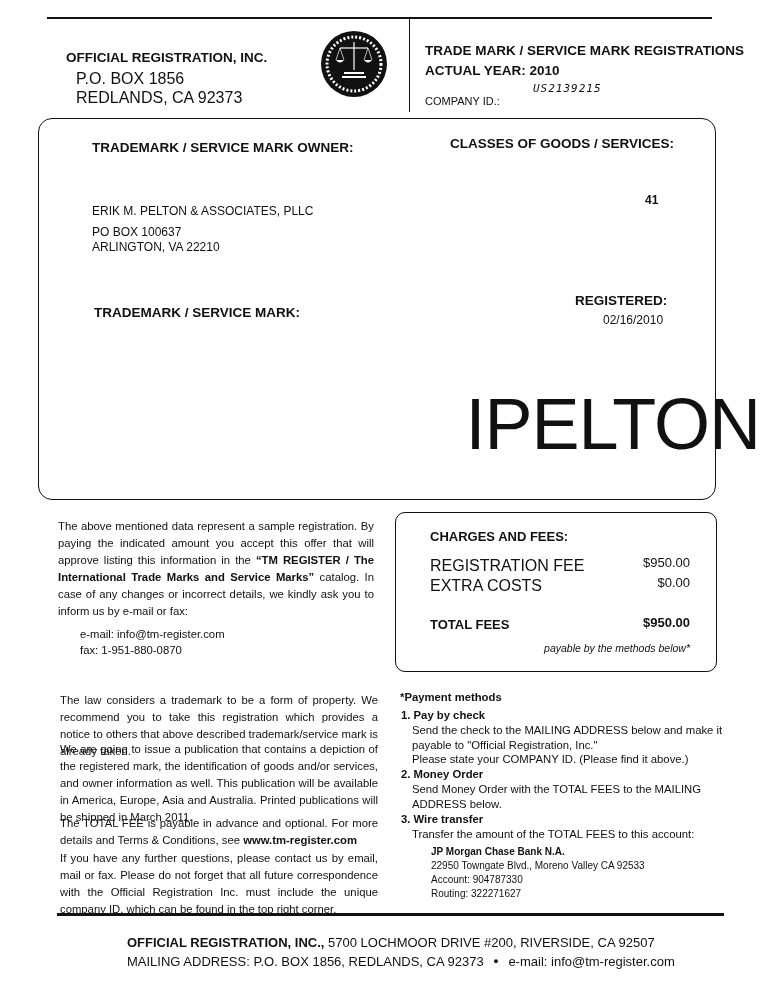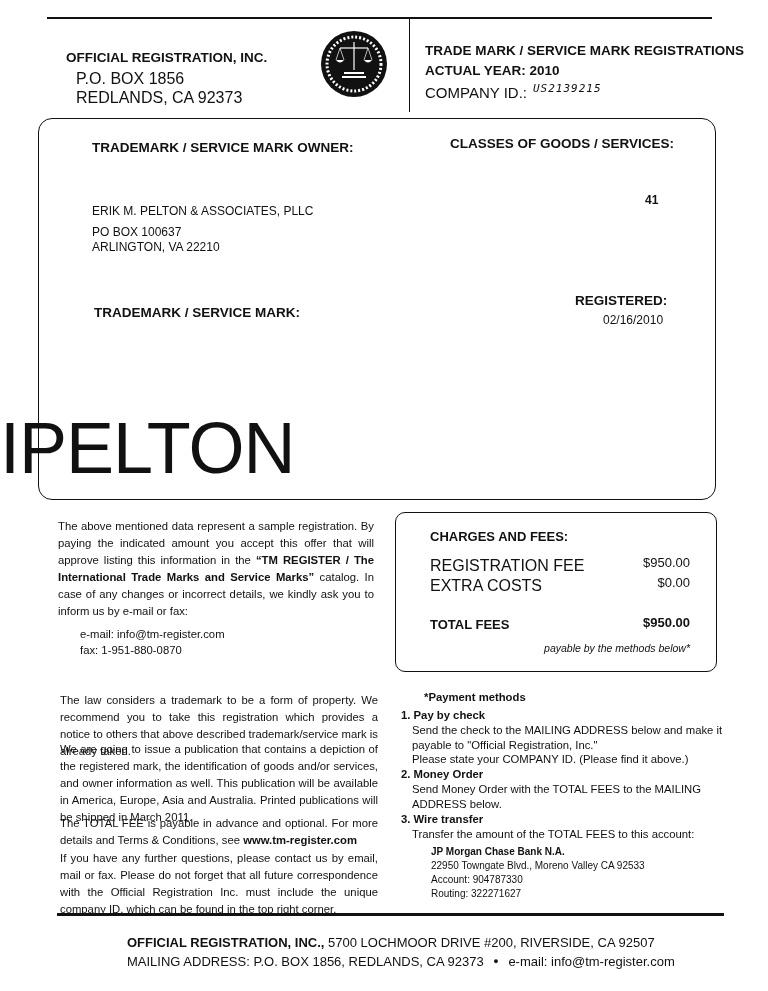--- a/index.html
+++ b/index.html
@@ -11,56 +11,56 @@
     .rule-top { left: 47px; top: 17px; width: 665px; height: 2px; background: #111; }
     .rule-bottom { left: 57px; top: 913px; width: 667px; height: 3px; background: #111; }
     .vline { left: 409px; top: 19px; width: 1px; height: 93px; background: #111; }
 
     .hdr-name { left: 66px; top: 50px; font-size: 13.5px; font-weight: bold; }
     .hdr-line { left: 76px; font-size: 16px; }
     .seal { left: 320px; top: 30px; width: 68px; height: 68px; }
 
     .hdr-right-title { left: 425px; top: 43px; font-size: 13.5px; font-weight: bold; }
     .hdr-right-year { left: 425px; top: 63px; font-size: 13.5px; font-weight: bold; }
-    .hdr-right-cid-label { left: 425px; top: 84px; font-size: 15px; }
+    .hdr-right-cid-label { left: 425px; top: 95px; font-size: 11px; }
     .hdr-right-cid { left: 533px; top: 82px; font-size: 11px; font-family: "DejaVu Sans Mono", monospace; letter-spacing: 1px; font-style: italic; }
 
     .main-box {
       left: 38px; top: 118px; width: 676px; height: 380px;
       border: 1.5px solid #111; border-radius: 14px;
     }
     .lbl-bold { font-weight: bold; font-size: 13.5px; }
     .owner-label { left: 92px; top: 140px; }
     .classes-label { left: 450px; top: 136px; }
     .classes-val { left: 645px; top: 193px; font-size: 12px; font-weight: bold; }
     .owner-name { left: 92px; top: 204px; font-size: 12px; }
     .owner-addr { left: 92px; font-size: 12px; }
     .registered-label { left: 575px; top: 293px; }
     .registered-date { left: 603px; top: 313px; font-size: 12px; }
     .mark-label { left: 94px; top: 305px; }
-    .mark-name { left: 0; width: 760px; text-align: left; top: 383px; font-size: 72px; letter-spacing: -1px; margin-top: 24px; }
+    .mark-name { left: 0; width: 760px; text-align: right; top: 383px; font-size: 72px; letter-spacing: -1px; }
 
     .para { font-size: 11.3px; line-height: 17px; text-align: justify; }
     .intro { left: 58px; top: 518px; width: 316px; }
     .contact { left: 80px; font-size: 11.3px; }
 
     .fees-box {
       left: 395px; top: 512px; width: 320px; height: 158px;
       border: 1.5px solid #111; border-radius: 10px;
     }
     .fees-title { left: 430px; top: 529px; font-size: 13px; font-weight: bold; }
     .fee-label { left: 430px; font-size: 16px; }
     .fee-val { right: 78px; font-size: 13px; text-align: right; }
     .fee-total-label { left: 430px; top: 617px; font-size: 13px; font-weight: bold; }
     .fee-total-val { right: 78px; top: 615px; font-size: 13px; font-weight: bold; }
     .fee-note { right: 78px; top: 642px; font-size: 10.5px; font-style: italic; }
 
     .legal { left: 60px; width: 318px; }
 
-    .pm-title { left: 400px; top: 691px; font-size: 11.3px; font-weight: bold; margin-left: 24px; }
+    .pm-title { left: 400px; top: 691px; font-size: 11.3px; font-weight: bold; }
     .pm-head { left: 401px; font-size: 11.3px; font-weight: bold; }
     .pm-text { left: 412px; font-size: 11.3px; line-height: 15.2px; }
     .bank { left: 431px; font-size: 10px; line-height: 14.2px; }
 
     .foot1 { left: 127px; top: 935px; font-size: 13px; }
     .foot1 b { font-weight: bold; }
     .foot2 { left: 127px; top: 954px; font-size: 13px; }
   </style>
 </head>
 <body>

